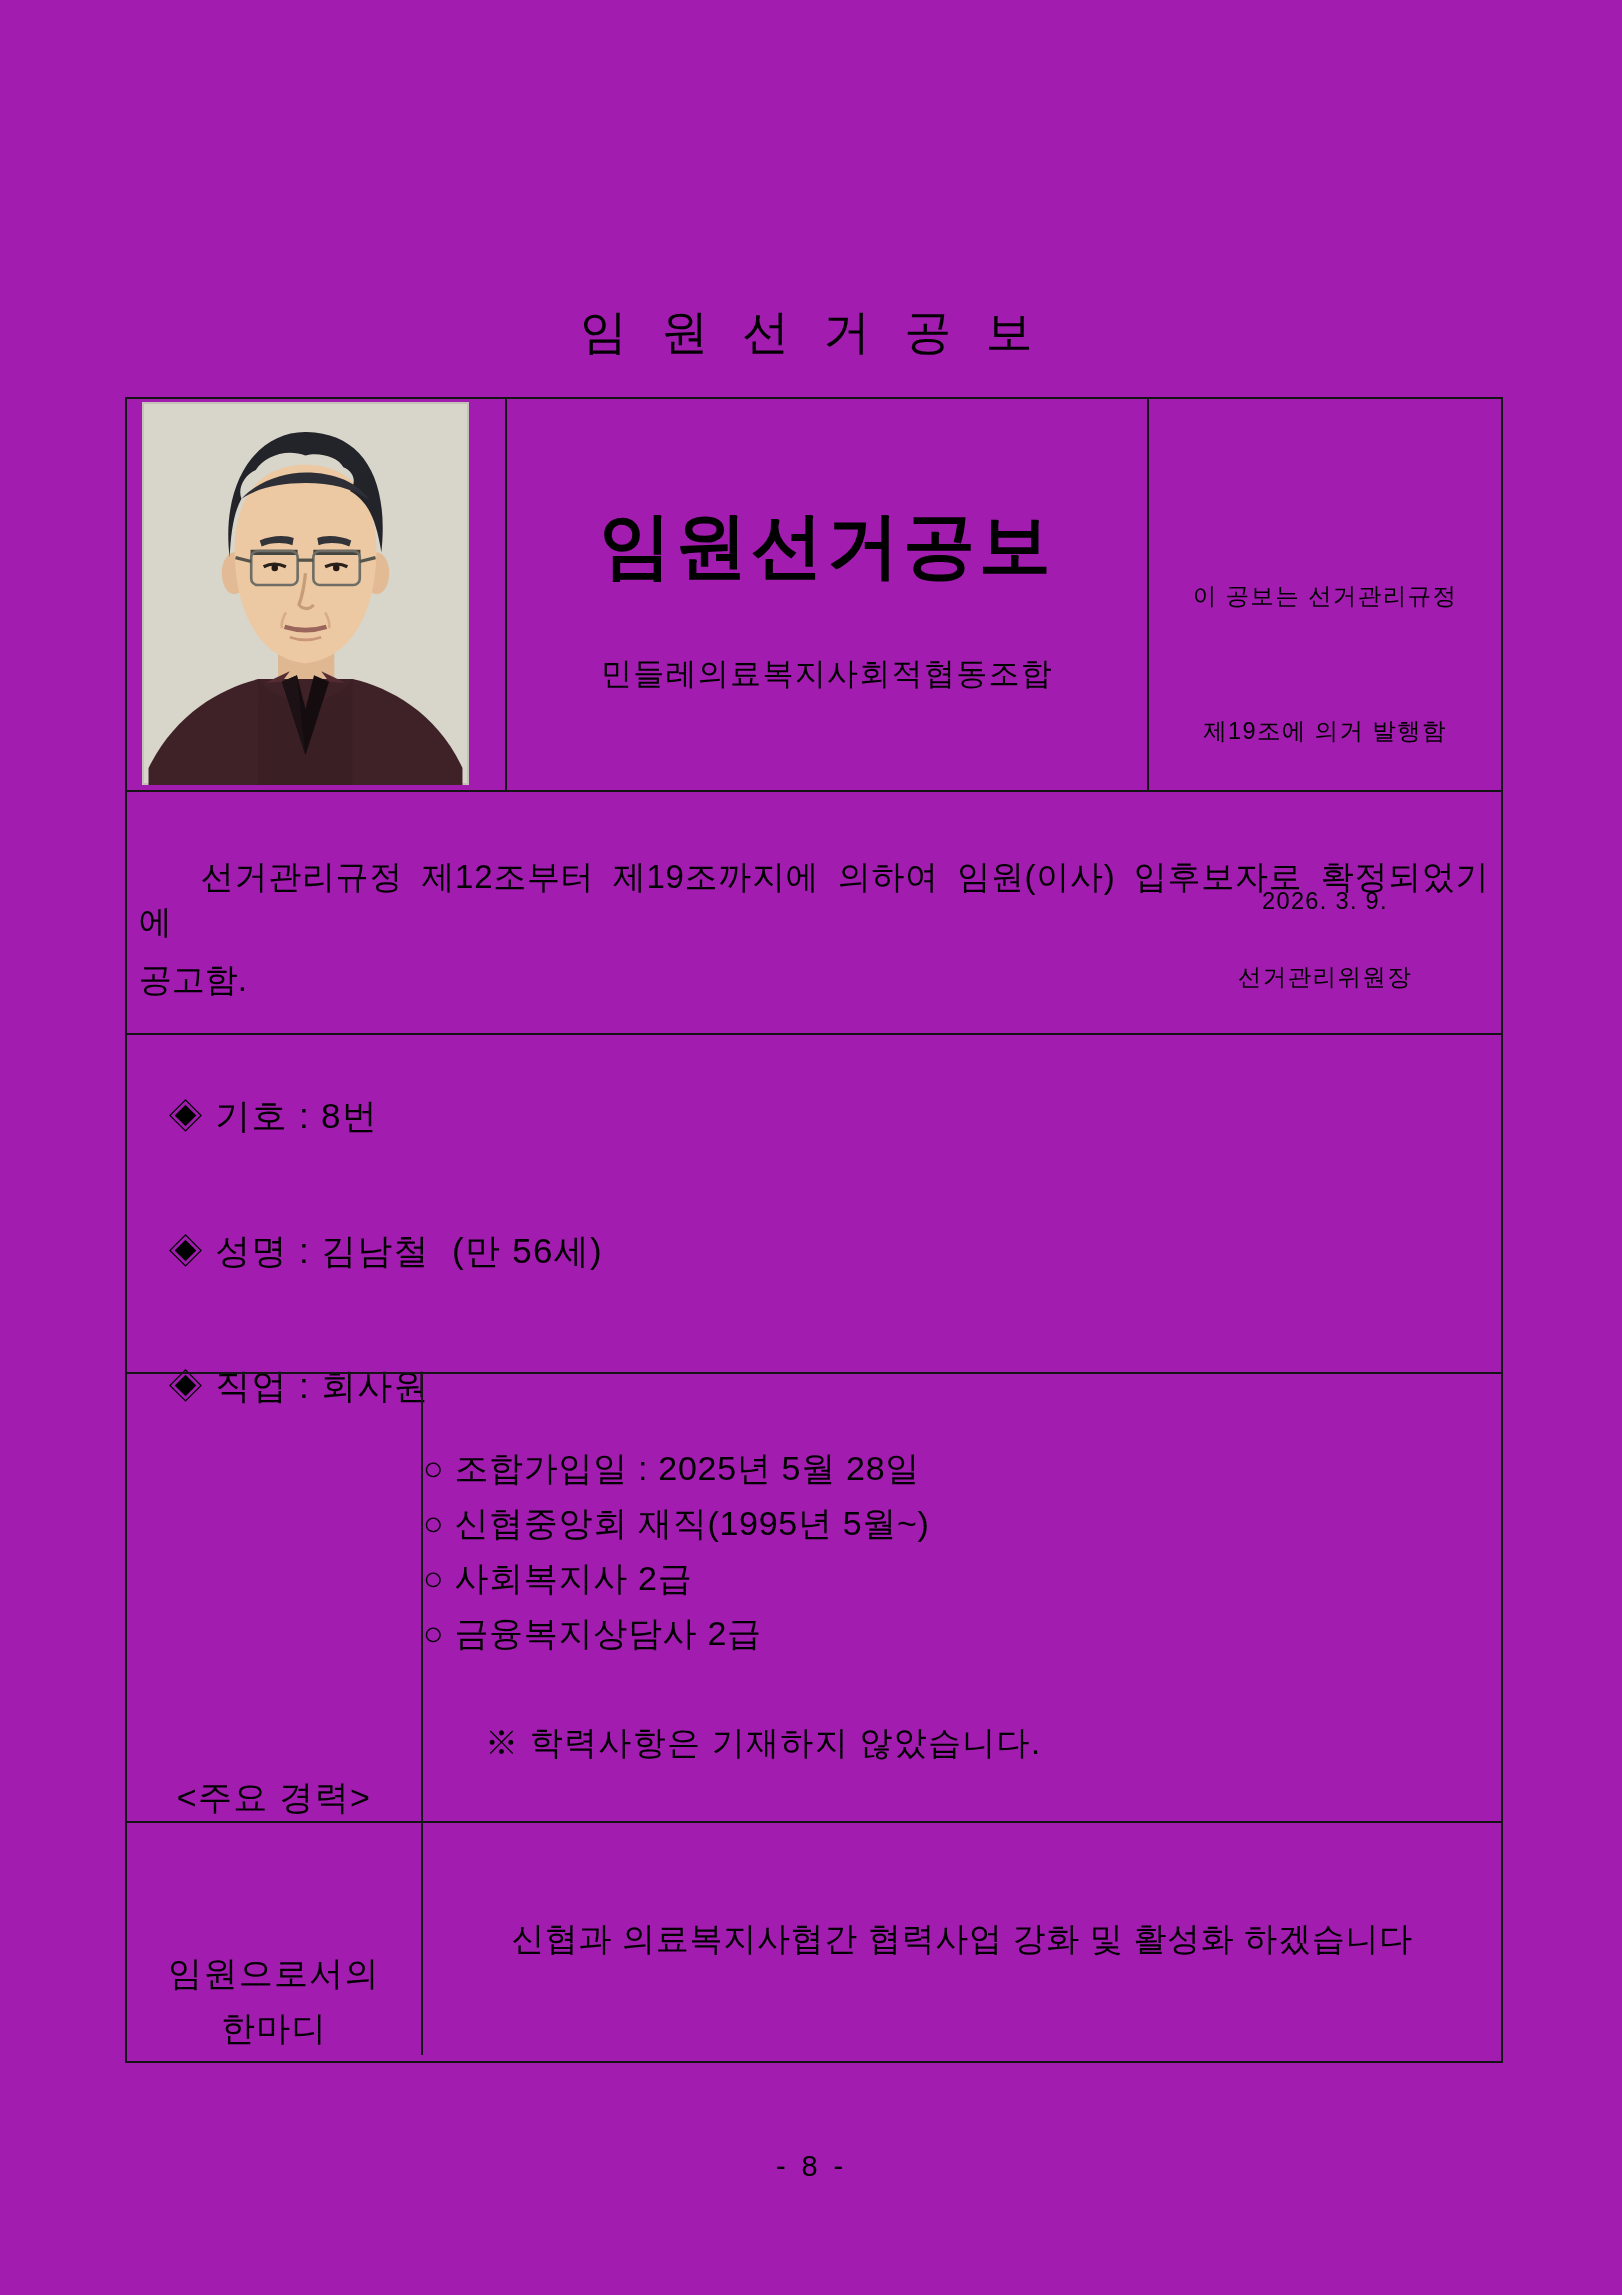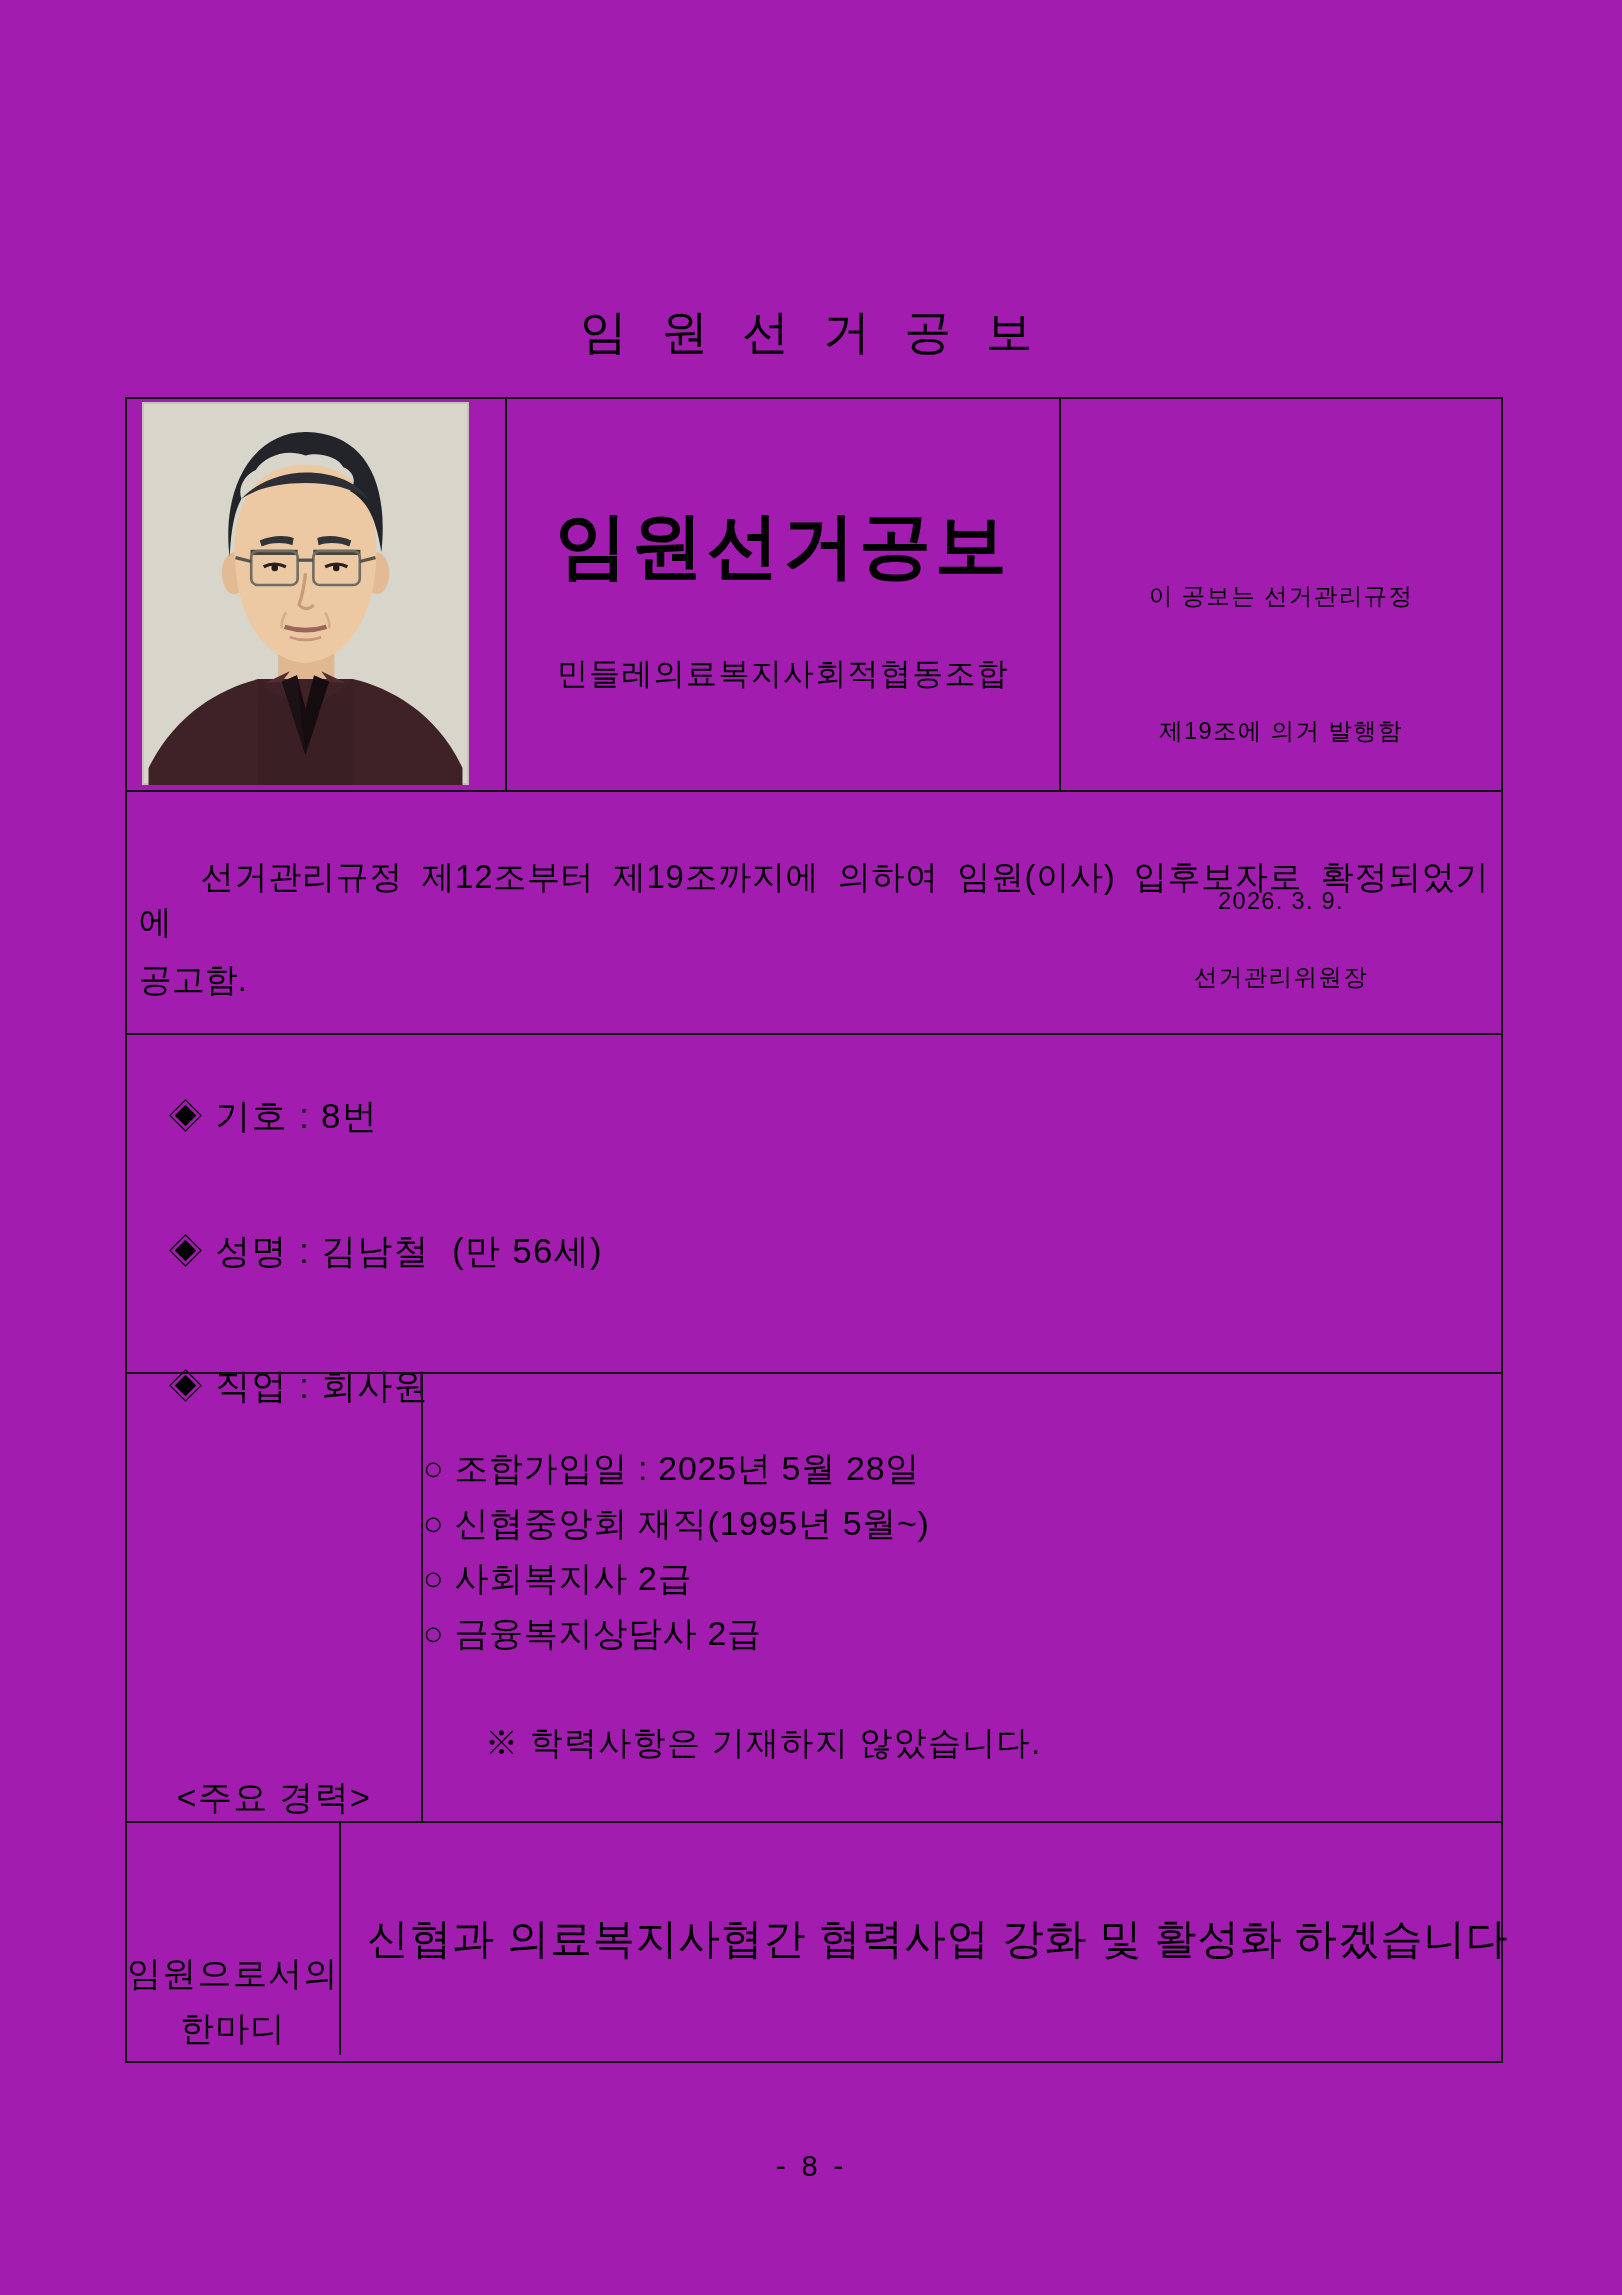--- a/index.html
+++ b/index.html
@@ -32,21 +32,21 @@
   .row-header{height:391px;display:flex;}
   .row-notice{height:243px;padding:63px 11.8px 0 11.8px;}
   .row-bullets{height:339px;display:flex;flex-direction:column;gap:88px;padding:58px 0 0 41px;}
   .row-career{height:449px;display:flex;}
   .row-statement{height:234px;display:flex;}
   .cell{box-sizing:border-box;}
   
   .photo-cell{width:378px;position:relative;}
   .photo-frame{position:absolute;left:15px;top:3.3px;width:327px;height:383px;}
   .title-cell{
-    width:556px;
+    width:644px;
     border-left:2px solid #141414;
     border-right:2px solid #141414;
     display:flex;flex-direction:column;align-items:center;
     padding-top:99px;
   }
   .big-title{font-size:72px;font-weight:bold;letter-spacing:3.9px;white-space:pre;}
   .org{margin-top:59px;font-size:31px;letter-spacing:1.3px;white-space:pre;}
   .issue-cell{
     flex:1;text-align:center;
     padding-top:84px;
@@ -74,21 +74,21 @@
     font-size:34px;letter-spacing:1.3px;text-align:center;
   }
   .career-right{flex:1;padding-top:67px;}
   .career-items{font-size:34px;line-height:55px;letter-spacing:0.7px;}
   .career-items div{white-space:pre;}
   .career-note{margin-top:60px;padding-left:38px;font-size:33px;letter-spacing:1.3px;white-space:pre;margin-left:24px;}
   
   .statement-left-line{line-height:1.6;white-space:pre;}
   .statement-right{
     flex:1;display:flex;align-items:center;justify-content:center;
-    font-size:42px;letter-spacing:0.7px;
+    font-size:33px;letter-spacing:0.7px;
     padding:0 26px;white-space:pre;
   }
   
   .page-number{
     position:absolute;top:2150px;left:0;width:100%;
     text-align:center;font-size:29px;letter-spacing:3.9px;white-space:pre;
   }
 </style>
 </head>
 <body>

